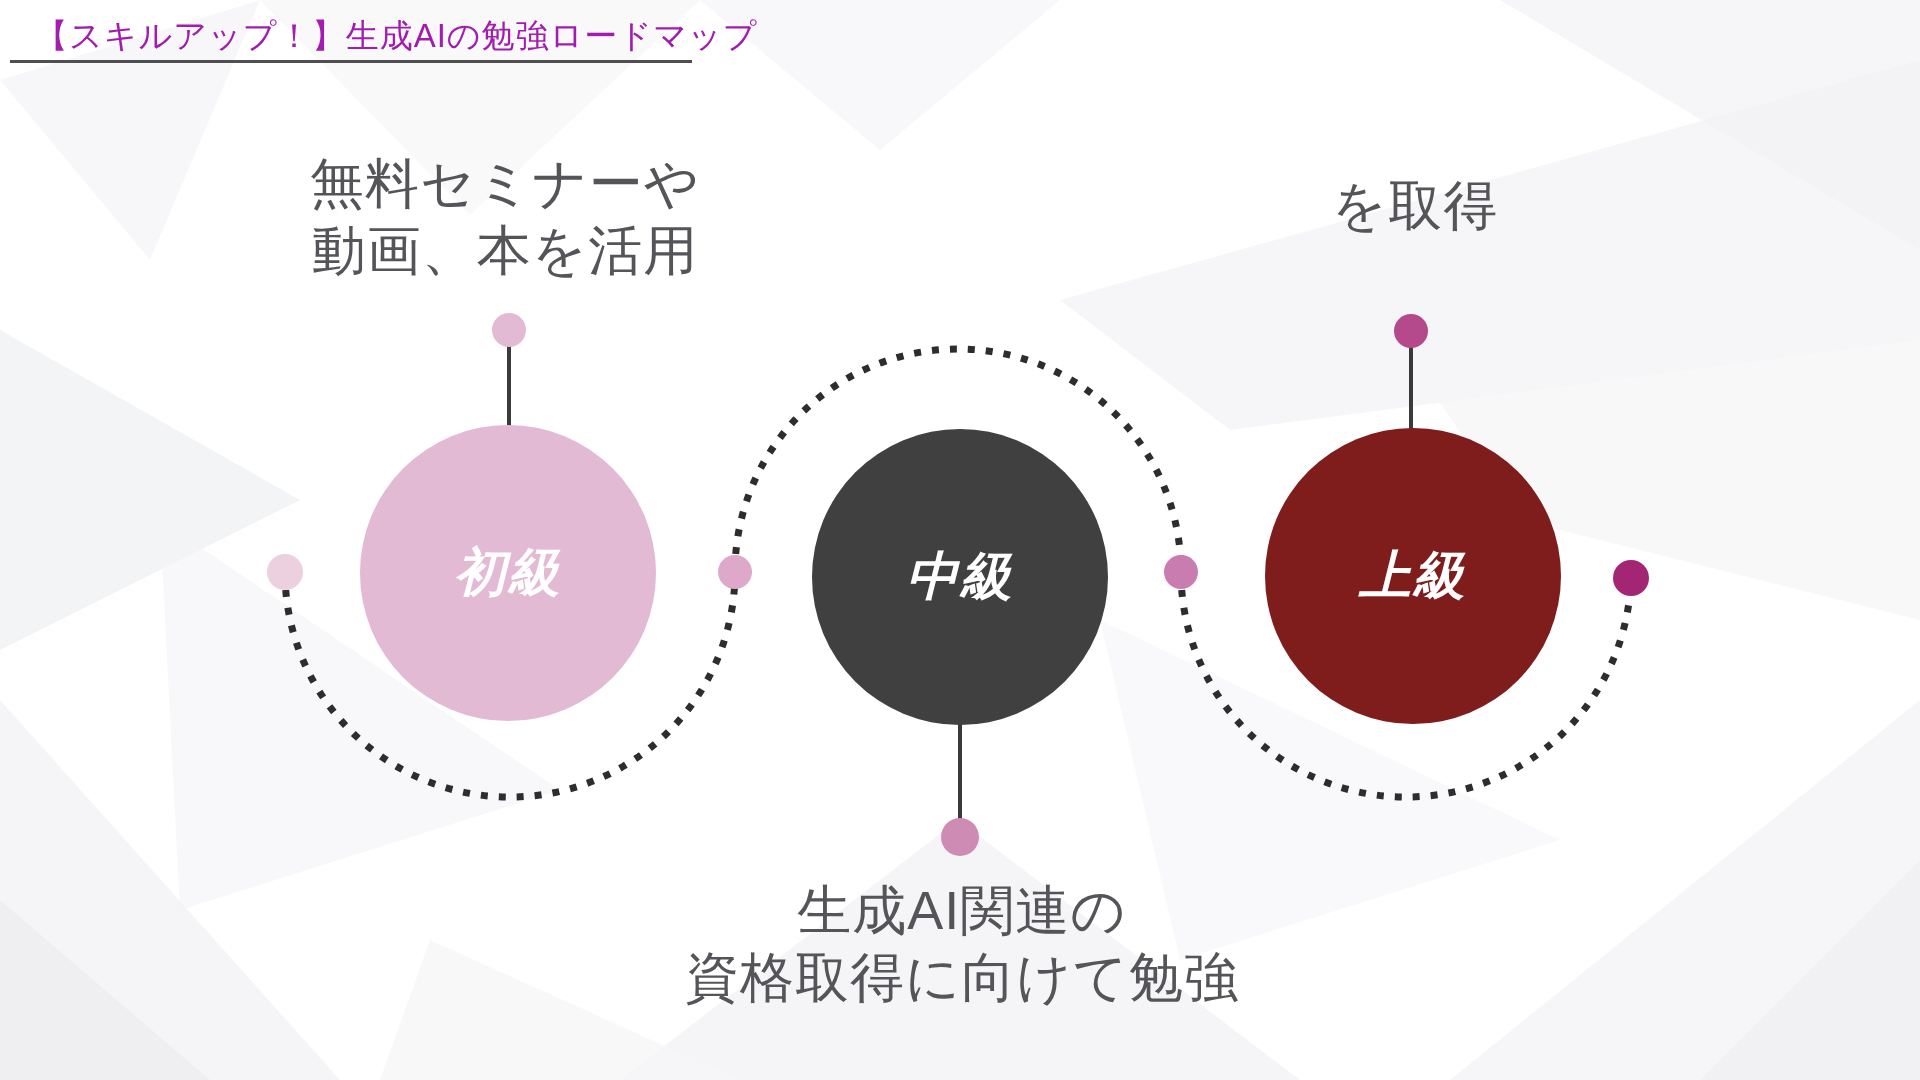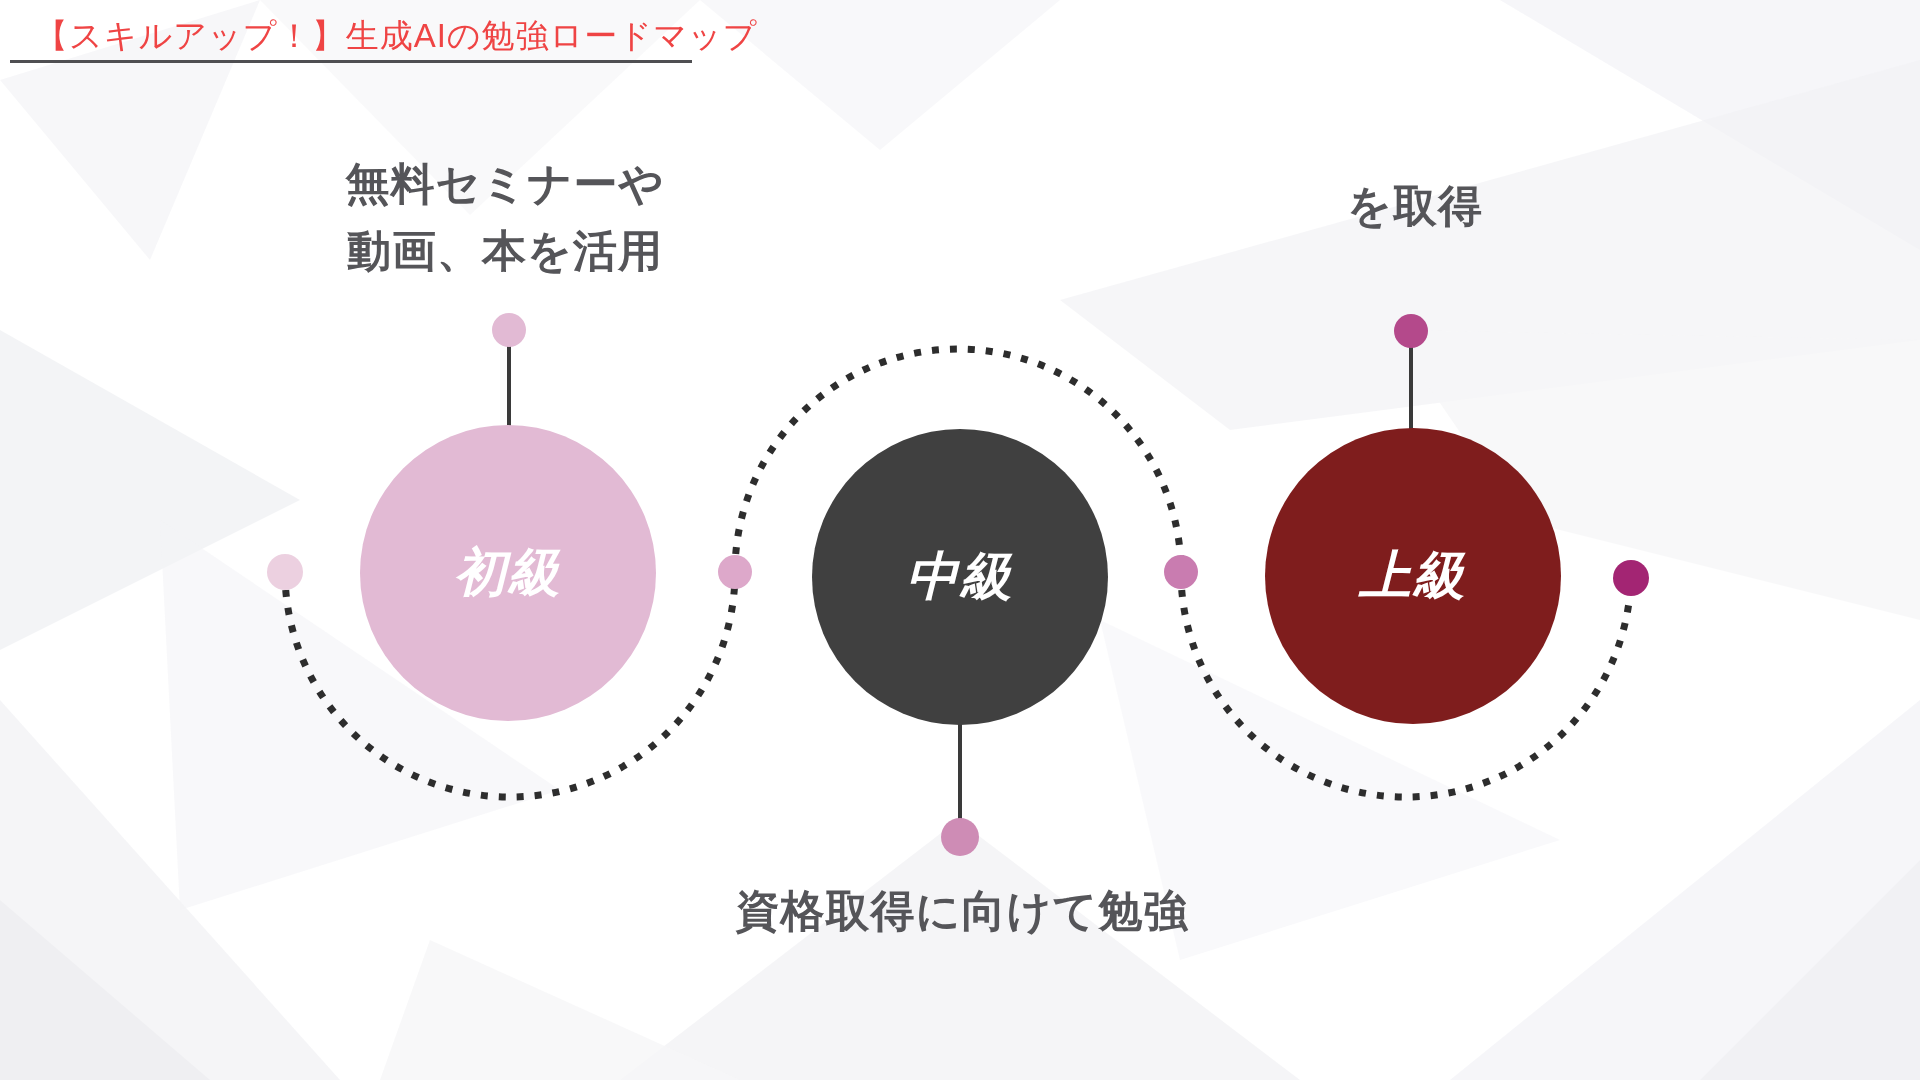--- a/index.html
+++ b/index.html
@@ -4,21 +4,21 @@
 <style>
   html,body{margin:0;padding:0;background:#ffffff;}
   body{font-family:"Liberation Sans","DejaVu Sans",sans-serif;}
   .canvas{
     position:relative;width:1920px;height:1080px;overflow:hidden;background:#ffffff;
   }
   .bg-svg,.connector-svg{position:absolute;left:0;top:0;width:1920px;height:1080px;}
   
   .title-wrap{position:absolute;left:10px;top:0;width:682px;}
   .page-title{
-    margin:14px 0 0 25px;font-size:33px;font-weight:400;color:#ef4444;
+    margin:14px 0 0 25px;font-size:33px;font-weight:400;color:#a21caf;
     letter-spacing:1px;line-height:44px;white-space:nowrap;
   }
   .title-underline{position:absolute;left:0;top:60px;width:682px;height:3px;background:#4f4f52;}
   
   .level-circle{
     position:absolute;width:296px;height:296px;border-radius:50%;
     display:flex;align-items:center;justify-content:center;font-style:italic;
   }
   .level-circle span{color:#ffffff;font-size:52px;font-weight:700;letter-spacing:2px;}
   .circle-beginner{left:360px;top:425px;background:#e2bad4;}
@@ -28,22 +28,22 @@
   .dot{position:absolute;border-radius:50%;}
   .stem-dot-beginner{left:492px;top:313px;width:34px;height:34px;background:#e2bad4;}
   .stem-dot-intermediate{left:941px;top:818px;width:38px;height:38px;background:#ce8cb5;}
   .stem-dot-advanced{left:1394px;top:314px;width:34px;height:34px;background:#b4498b;}
   .path-dot-start{left:267px;top:554px;width:36px;height:36px;background:#ecd0e0;}
   .path-dot-mid1{left:718px;top:555px;width:34px;height:34px;background:#dda8ca;}
   .path-dot-mid2{left:1164px;top:555px;width:34px;height:34px;background:#c97cb0;}
   .path-dot-end{left:1613px;top:560px;width:36px;height:36px;background:#a32573;}
   
   .step-label{
-    position:absolute;text-align:center;color:#555559;font-weight:700;
-    font-size:44px;line-height:67px;letter-spacing:1px;
+    position:absolute;text-align:center;color:#555559;font-weight:400;
+    font-size:54px;line-height:67px;letter-spacing:1px;
   }
   .label-beginner{left:155px;top:150px;width:700px;}
   .label-intermediate{left:562px;top:877px;width:800px;}
   .label-advanced{left:1035px;top:172px;width:760px;}
 </style>
 </head>
 <body>
 
 <div class="canvas">
 
@@ -77,20 +77,21 @@
   <div class="title-wrap">
     <h1 class="page-title">【スキルアップ！】生成AIの勉強ロードマップ</h1>
     <div class="title-underline"></div>
   </div>
 
   <div class="step-label label-beginner">
     <div>無料セミナーや</div>
     <div>動画、本を活用</div>
   </div>
   <div class="step-label label-intermediate">
+    <div>生成AI関連の</div>
     <div>資格取得に向けて勉強</div>
   </div>
   <div class="step-label label-advanced">
     <div>を取得</div>
   </div>
 
   <div class="dot stem-dot-beginner"></div>
   <div class="dot stem-dot-intermediate"></div>
   <div class="dot stem-dot-advanced"></div>
 

